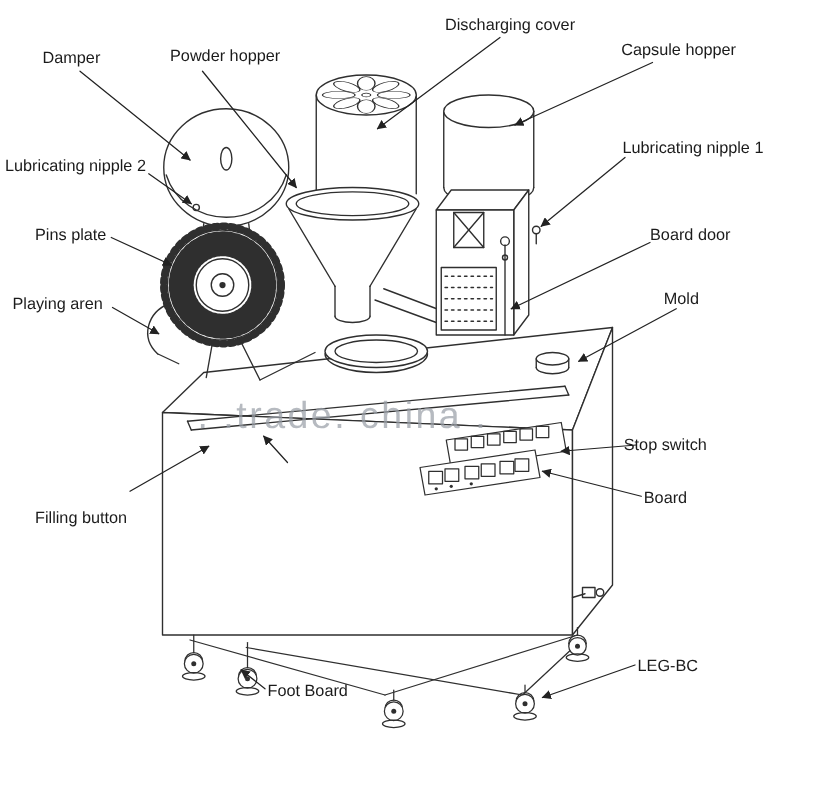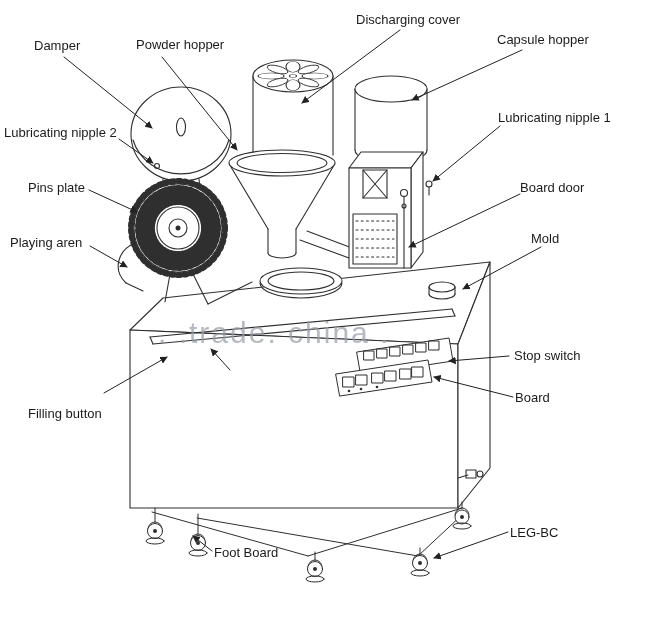--- a/index.html
+++ b/index.html
@@ -244,19 +244,19 @@
   <div class="lbl" style="left:34px;top:38px">Damper</div>
   <div class="lbl" style="left:136px;top:37px">Powder hopper</div>
   <div class="lbl" style="left:356px;top:12px">Discharging cover</div>
   <div class="lbl" style="left:497px;top:32px">Capsule hopper</div>
   <div class="lbl" style="left:4px;top:125px">Lubricating nipple 2</div>
   <div class="lbl" style="left:498px;top:110px">Lubricating nipple 1</div>
   <div class="lbl" style="left:28px;top:180px">Pins plate</div>
   <div class="lbl" style="left:520px;top:180px">Board door</div>
   <div class="lbl" style="left:10px;top:235px">Playing aren</div>
   <div class="lbl" style="left:531px;top:231px">Mold</div>
-  <div class="lbl" style="left:514px;top:348px">Stop switch</div>
+  <div class="lbl" style="left:499px;top:348px">Stop switch</div>
   <div class="lbl" style="left:28px;top:406px">Filling button</div>
   <div class="lbl" style="left:515px;top:390px">Board</div>
   <div class="lbl" style="left:214px;top:545px">Foot Board</div>
   <div class="lbl" style="left:510px;top:525px">LEG-BC</div>
 
 </div>
 
 </body></html>

